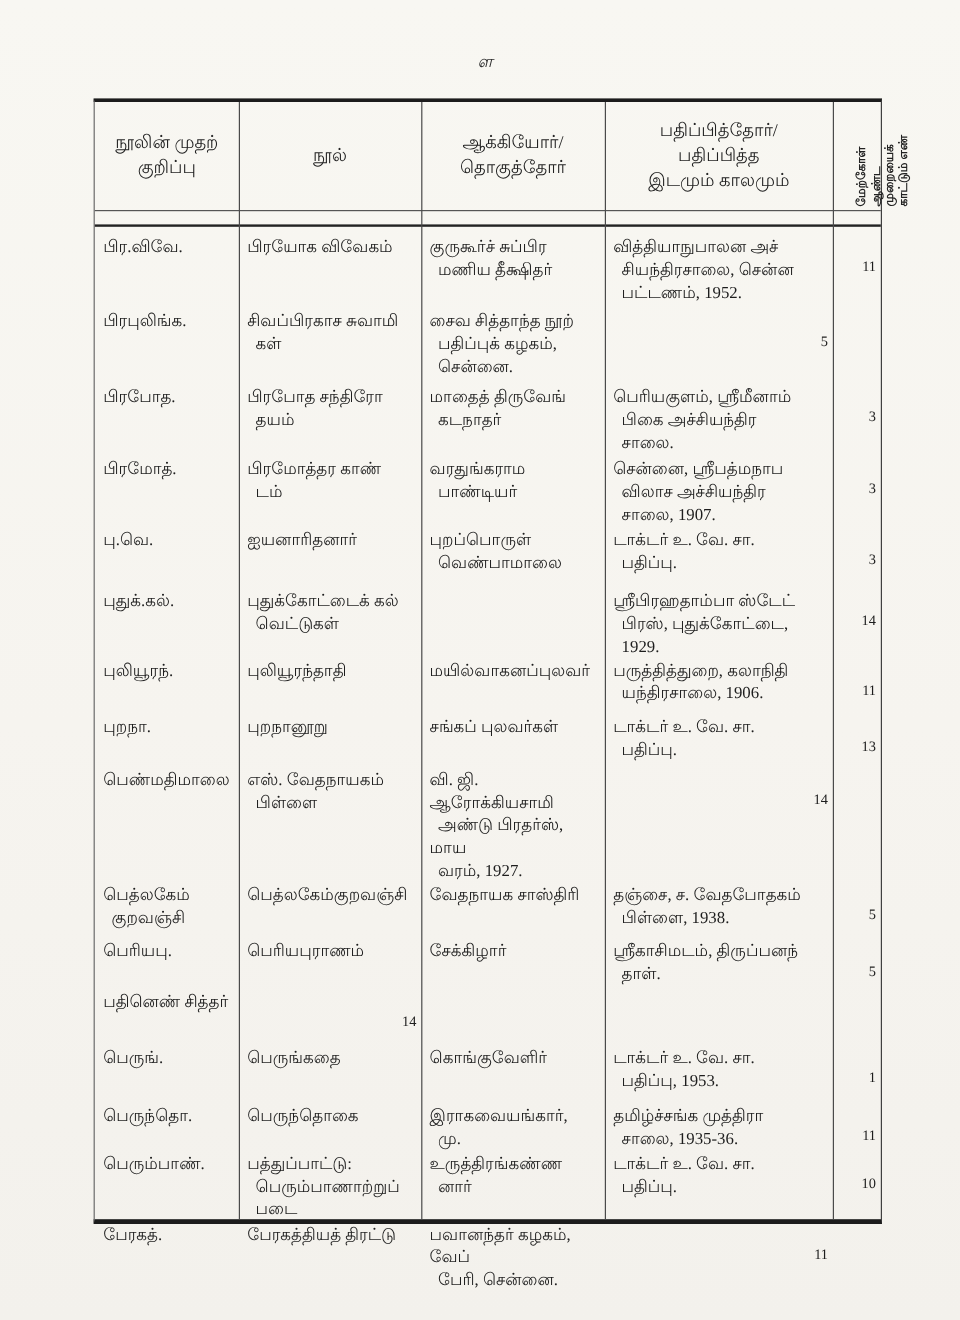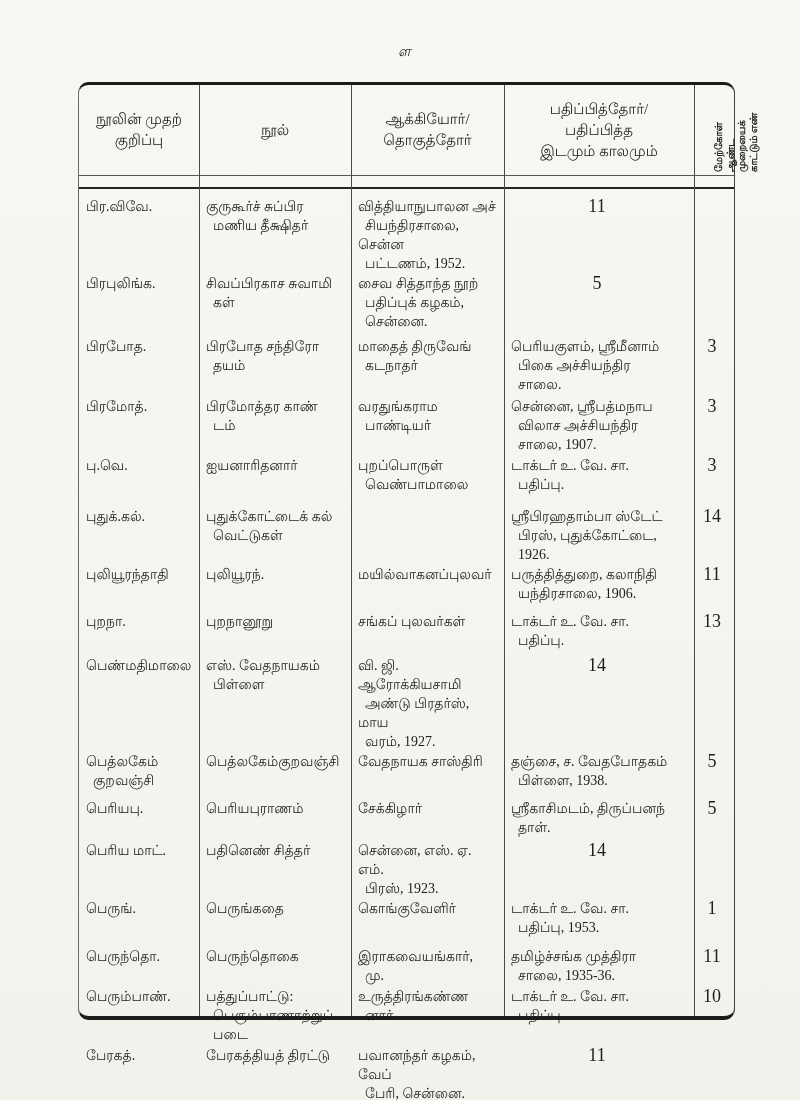--- a/index.html
+++ b/index.html
@@ -18,21 +18,20 @@
     font-style:italic; font-size:14px; color:#2e2e2e;
   }
   .btable {
     position:absolute; left:78px; top:82px; width:657px; height:938px;
     box-sizing:border-box;
     border-top:3px solid #1c1c1c;
     border-bottom:4px solid #1c1c1c;
     border-left:1px solid #6a6a6a;
     border-right:1px solid #404040;
     background:transparent;
-    border-radius:11px;
   }
   .vline { position:absolute; top:0; bottom:0; width:1px; background:#4a4a4a; z-index:2; }
   .v1 { left:120px; } .v2 { left:272px; } .v3 { left:425px; } .v4 { left:615px; }
   .grid { display:grid; grid-template-columns:120px 152px 153px 190px 1fr; }
   .thead {
     height:90px; border-bottom:1px solid #555;
     align-items:center;
   }
   .th {
     text-align:center; white-space:pre-line;
@@ -43,21 +42,21 @@
     transform:rotate(-90deg); transform-origin:center;
     white-space:pre-line; font-size:10px; line-height:11.5px;
     font-weight:bold; text-align:left; width:84px; color:#222;
   }
   .double-rule { height:11px; border-bottom:2px solid #232323; }
   .tbody { padding-top:7px; }
   .td {
     white-space:pre-wrap; font-size:14px; line-height:19px;
     padding:1px 6px 0 7px; color:#1d1d1d;
   }
-  .td.num { text-align:center; padding:1px 4px 0 0; font-size:18px; }
+  .td.num { text-align:right; padding:1px 4px 0 0; font-size:12px;margin-top:16px; }
 </style>
 </head>
 <body>
 
 <div class="page">
 
   <div class="corner-mark">ள</div>
 
   <div class="btable">
     <div class="vline v1"></div>
@@ -81,20 +80,21 @@
 காட்டும் எண்</div>
       </div>
     </div>
 
     <div class="double-rule"></div>
 
     <div class="tbody">
 
       <div class="grid tr" style="min-height:62px">
         <div class="td">பிர.விவே.</div>
+        <div class="td">பிரயோக விவேகம்</div>
         <div class="td">குருகூர்ச் சுப்பிர
   மணிய தீக்ஷிதர்</div>
         <div class="td">வித்தியாநுபாலன அச்
   சியந்திரசாலை, சென்ன
   பட்டணம், 1952.</div>
         <div class="td num">11</div>
       </div>
 
       <div class="grid tr" style="min-height:63px">
         <div class="td">பிரபுலிங்க.</div>
@@ -140,27 +140,27 @@
         <div class="td num">3</div>
       </div>
 
       <div class="grid tr" style="min-height:54px">
         <div class="td">புதுக்.கல்.</div>
         <div class="td">புதுக்கோட்டைக் கல்
   வெட்டுகள்</div>
         <div class="td"></div>
         <div class="td">ஸ்ரீபிரஹதாம்பா ஸ்டேட்
   பிரஸ், புதுக்கோட்டை,
-  1926.</div>
+  1929.</div>
         <div class="td num">14</div>
       </div>
 
       <div class="grid tr" style="min-height:47px">
+        <div class="td">புலியூரந்.</div>
         <div class="td">புலியூரந்தாதி</div>
-        <div class="td">புலியூரந்.</div>
         <div class="td">மயில்வாகனப்புலவர்</div>
         <div class="td">பருத்தித்துறை, கலாநிதி
   யந்திரசாலை, 1906.</div>
         <div class="td num">11</div>
       </div>
 
       <div class="grid tr" style="min-height:44px">
         <div class="td">புறநா.</div>
         <div class="td">புறநானூறு</div>
         <div class="td">சங்கப் புலவர்கள்</div>
@@ -192,24 +192,21 @@
       <div class="grid tr" style="min-height:42px">
         <div class="td">பெரியபு.</div>
         <div class="td">பெரியபுராணம்</div>
         <div class="td">சேக்கிழார்</div>
         <div class="td">ஸ்ரீகாசிமடம், திருப்பனந்
   தாள்.</div>
         <div class="td num">5</div>
       </div>
 
       <div class="grid tr" style="min-height:47px">
-        <div class="td">பெரிய மாட்.</div>
         <div class="td">பதினெண் சித்தர்</div>
-        <div class="td">சென்னை, எஸ். ஏ. எம்.
-  பிரஸ், 1923.</div>
         <div class="td num">14</div>
       </div>
 
       <div class="grid tr" style="min-height:48px">
         <div class="td">பெருங்.</div>
         <div class="td">பெருங்கதை</div>
         <div class="td">கொங்குவேளிர்</div>
         <div class="td">டாக்டர் உ. வே. சா.
   பதிப்பு, 1953.</div>
         <div class="td num">1</div>

